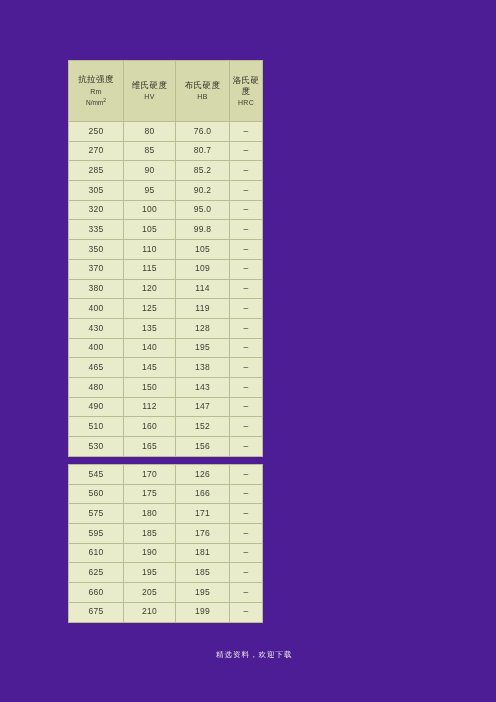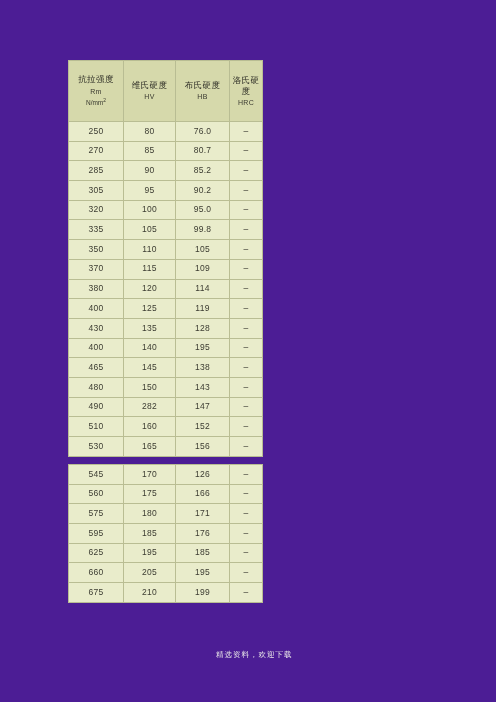--- a/index.html
+++ b/index.html
@@ -222,21 +222,21 @@
           <td class="dash">–</td>
         </tr>
         <tr>
           <td>480</td>
           <td>150</td>
           <td>143</td>
           <td class="dash">–</td>
         </tr>
         <tr>
           <td>490</td>
-          <td>282</td>
+          <td>112</td>
           <td>147</td>
           <td class="dash">–</td>
         </tr>
         <tr>
           <td>510</td>
           <td>160</td>
           <td>152</td>
           <td class="dash">–</td>
         </tr>
         <tr>
@@ -274,20 +274,26 @@
           <td>171</td>
           <td class="dash">–</td>
         </tr>
         <tr>
           <td>595</td>
           <td>185</td>
           <td>176</td>
           <td class="dash">–</td>
         </tr>
         <tr>
+          <td>610</td>
+          <td>190</td>
+          <td>181</td>
+          <td class="dash">–</td>
+        </tr>
+        <tr>
           <td>625</td>
           <td>195</td>
           <td>185</td>
           <td class="dash">–</td>
         </tr>
         <tr>
           <td>660</td>
           <td>205</td>
           <td>195</td>
           <td class="dash">–</td>

